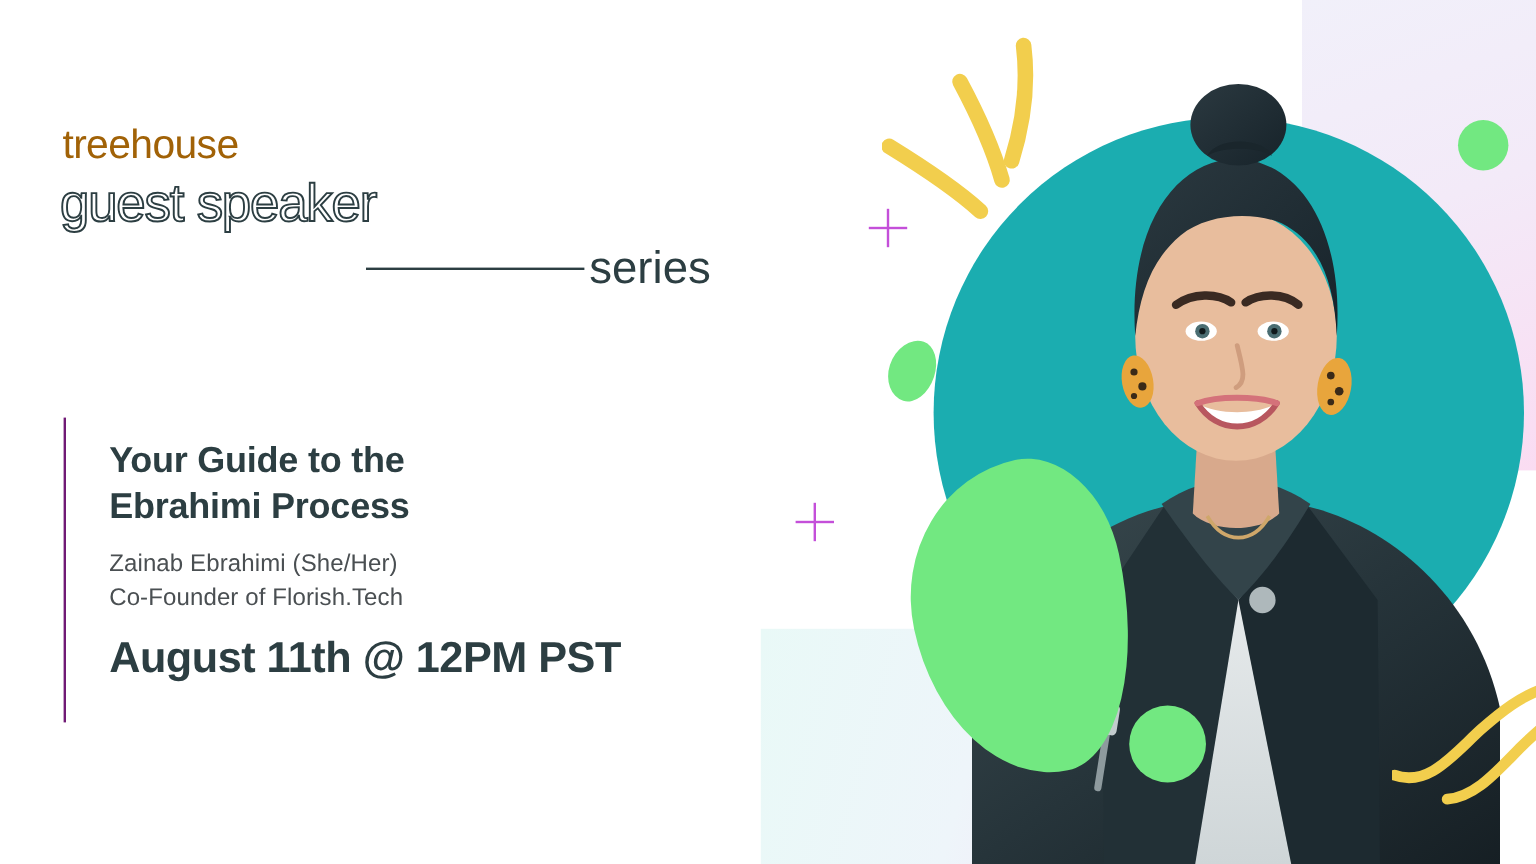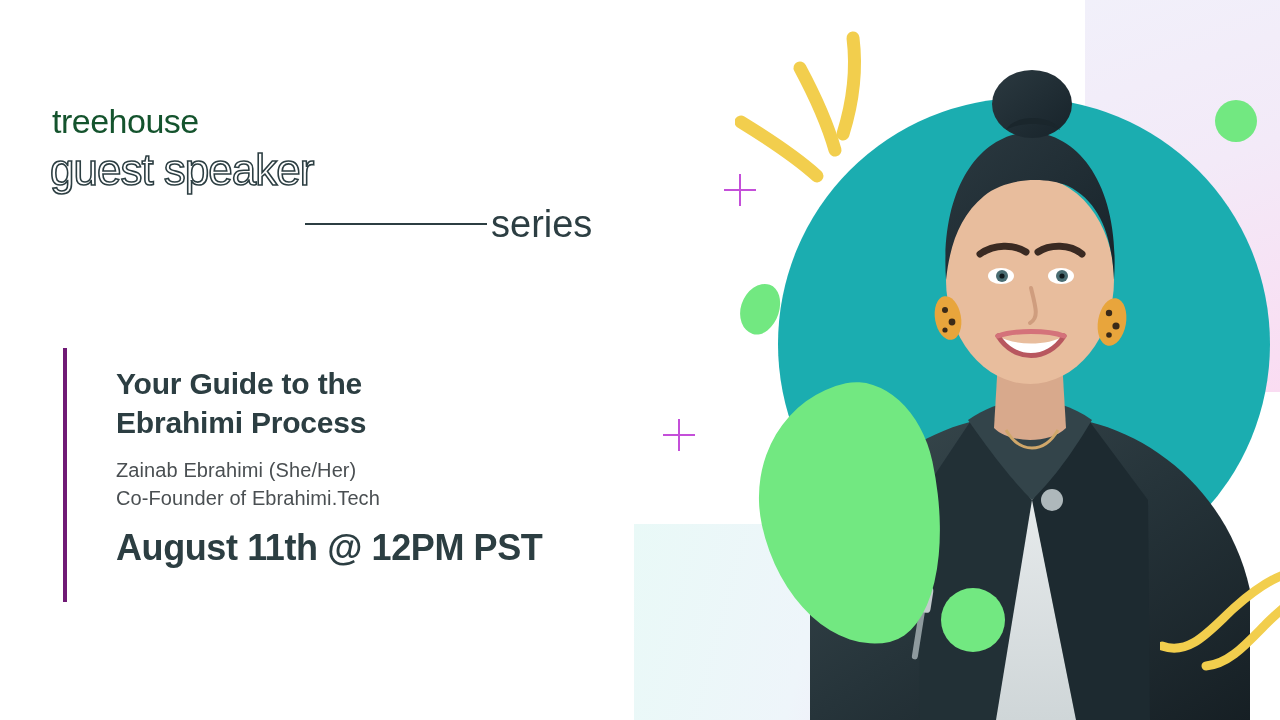--- a/index.html
+++ b/index.html
@@ -110,21 +110,21 @@
   #headline-block {
     position: absolute;
     left: 50px;
     top: 104px;
     width: 600px;
   }
   #brand-wordmark {
     font-size: 34px;
     font-weight: 400;
     letter-spacing: -0.5px;
-    color: #14532d;
+    color: #a16207;
     line-height: 1;
     margin: 0 0 6px 2px;
   }
   #series-title-outline {
     font-size: 44px;
     font-weight: 400;
     letter-spacing: -1px;
     line-height: 1.16;
     margin: 0;
     color: transparent;
@@ -147,25 +147,25 @@
   #series-word {
     font-size: 38px;
     font-weight: 400;
     letter-spacing: 0px;
     color: #2c3e42;
     line-height: 1;
   }
 
   #details-block {
     position: absolute;
-    left: 63px;
+    left: 53px;
     top: 348px;
     height: 254px;
-    border-left: 4px solid #701a75;
-    padding-left: 49px;
+    border-left: 2px solid #701a75;
+    padding-left: 36px;
     box-sizing: border-box;
   }
   #talk-title {
     font-size: 30px;
     font-weight: 600;
     color: #2c3e42;
     line-height: 1.3;
     margin: 16px 0 0 0;
     letter-spacing: -0.2px;
   }
@@ -313,17 +313,17 @@
       <span id="series-word">series</span>
     </div>
   </div>
 
   <div id="details-block">
     <div id="talk-title">
       <span>Your Guide to the</span><br>
       <span>Ebrahimi Process</span>
     </div>
     <div id="speaker-name">Zainab Ebrahimi (She/Her)</div>
-    <div id="speaker-role">Co-Founder of Ebrahimi.Tech</div>
+    <div id="speaker-role">Co-Founder of Florish.Tech</div>
     <div id="event-datetime">August 11th @ 12PM PST</div>
   </div>
 
 </div>
 
 </body></html>

